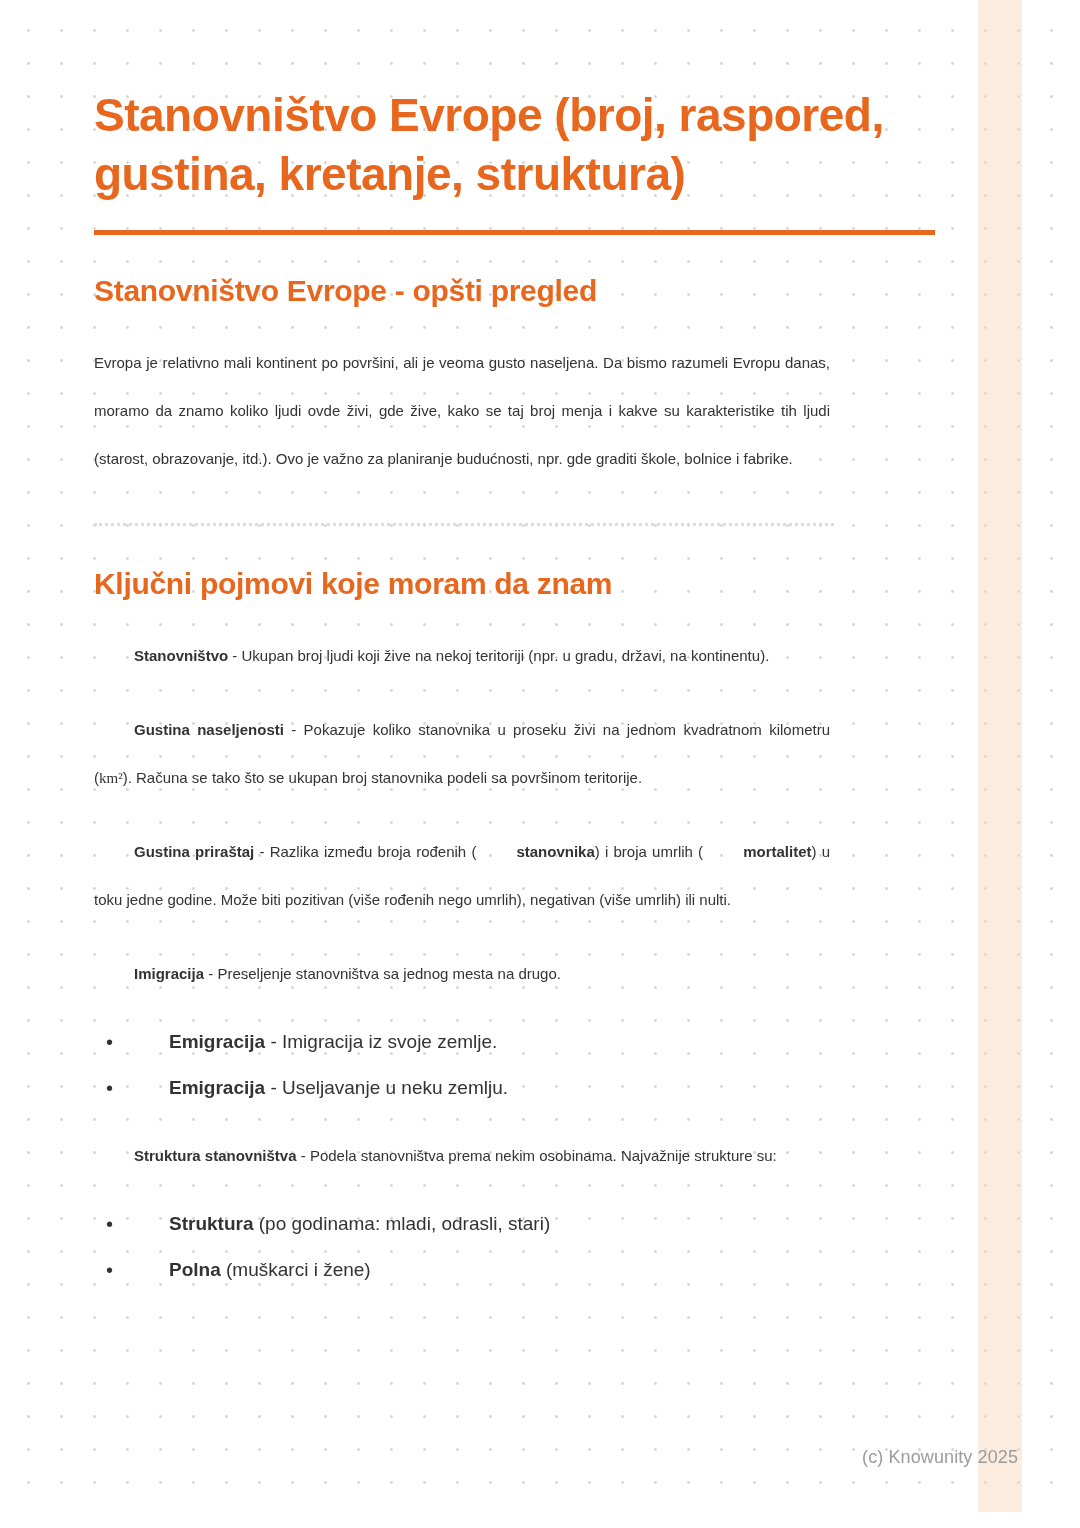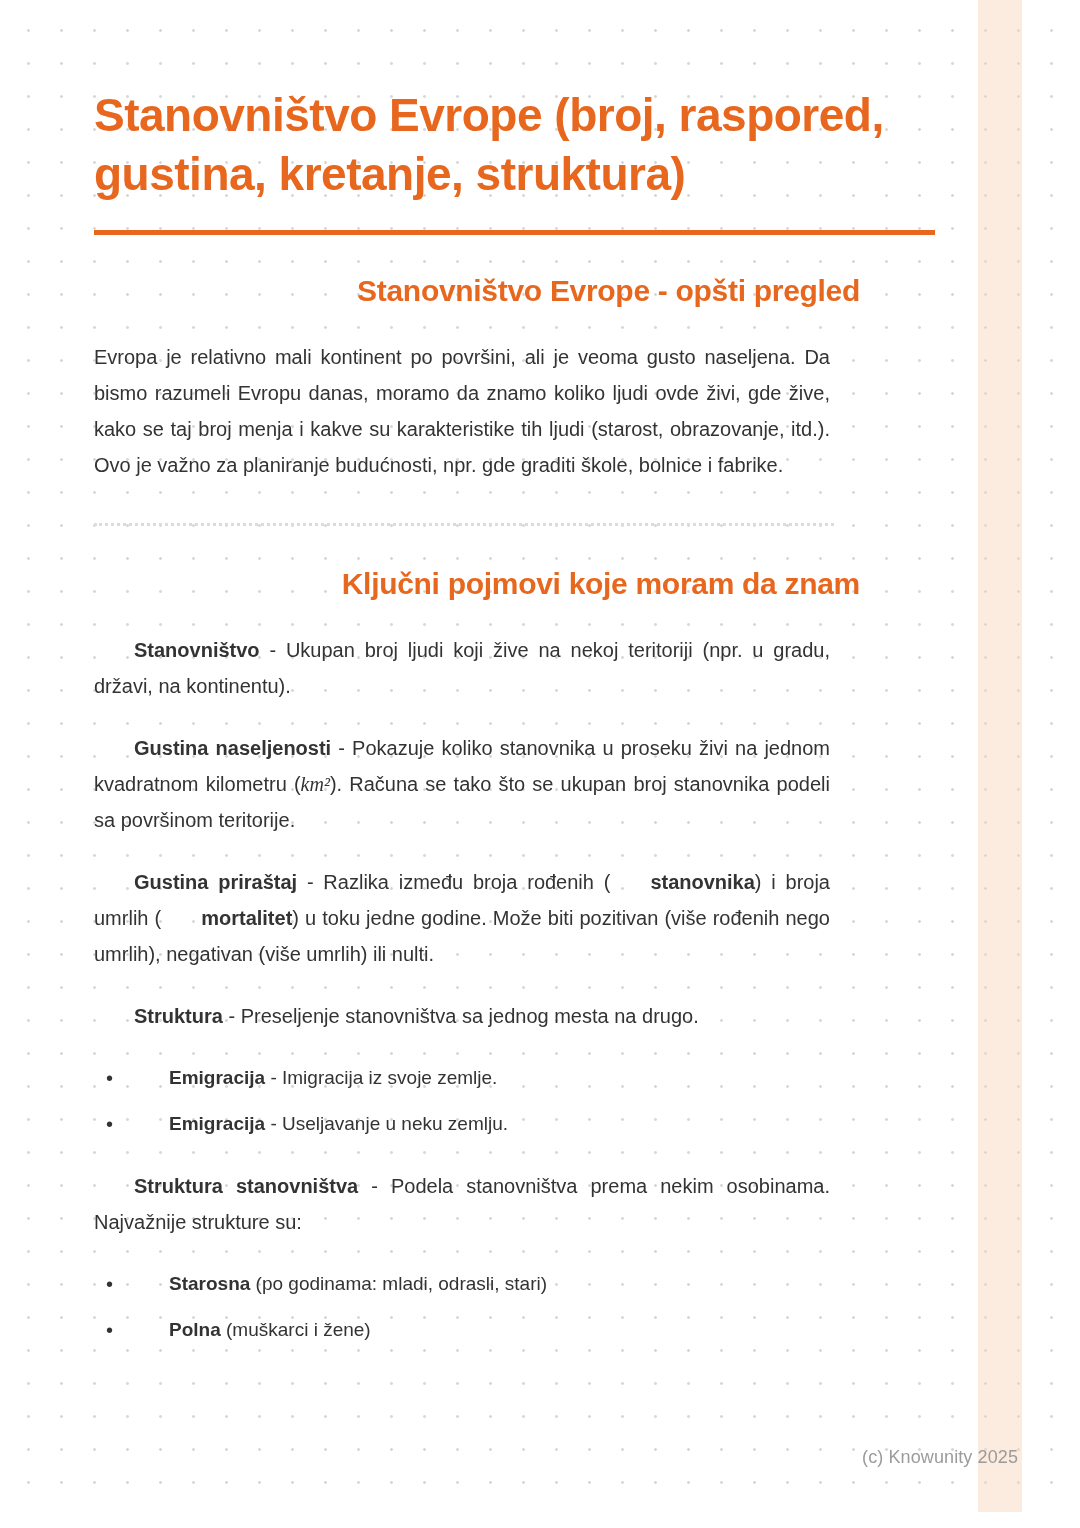--- a/index.html
+++ b/index.html
@@ -55,37 +55,35 @@
     margin: 0 0 38px 0;
   }
 
   h2.section-heading {
     font-size: 30px;
     line-height: 1.2;
     font-weight: 700;
     letter-spacing: -0.3px;
     color: #E8671E;
     margin: 20px 0 30px 0;
-    text-align: right;
   }
 
   .body-text {
-    font-size: 20px;
-    line-height: 36px;
+    font-size: 15px;
+    line-height: 48px;
     width: 736px;
     text-align: justify;
     color: #333333;
     margin-bottom: 26px;
   }
 
   .bold { font-weight: 700; margin-left: 40px; }
 
   .math {
     font-family: "Liberation Serif", "DejaVu Serif", serif;
-    font-style: italic;
     margin-top: 24px;
   }
 
   hr.dotted-divider {
     border: none;
     border-top: 3px dotted #dcdcdc;
     width: 740px;
     margin: 40px 0 40px 0;
   }
 
@@ -145,31 +143,31 @@
 
     <section>
       <h2 class="section-heading">Ključni pojmovi koje moram da znam</h2>
 
       <p class="body-text"><span class="bold">Stanovništvo</span><span> - Ukupan broj ljudi koji žive na nekoj teritoriji (npr. u gradu, državi, na kontinentu).</span></p>
 
       <p class="body-text"><span class="bold">Gustina naseljenosti</span><span> - Pokazuje koliko stanovnika u proseku živi na jednom kvadratnom kilometru (</span><span class="math">km²</span><span>). Računa se tako što se ukupan broj stanovnika podeli sa površinom teritorije.</span></p>
 
       <p class="body-text"><span class="bold">Gustina priraštaj</span><span> - Razlika između broja rođenih (</span><span class="bold">stanovnika</span><span>) i broja umrlih (</span><span class="bold">mortalitet</span><span>) u toku jedne godine. Može biti pozitivan (više rođenih nego umrlih), negativan (više umrlih) ili nulti.</span></p>
 
-      <p class="body-text"><span class="bold">Struktura</span><span> - Preseljenje stanovništva sa jednog mesta na drugo.</span></p>
+      <p class="body-text"><span class="bold">Imigracija</span><span> - Preseljenje stanovništva sa jednog mesta na drugo.</span></p>
 
       <ul class="bullet-list">
         <li><span class="bold">Emigracija</span><span> - Imigracija iz svoje zemlje.</span></li>
         <li><span class="bold">Emigracija</span><span> - Useljavanje u neku zemlju.</span></li>
       </ul>
 
       <p class="body-text"><span class="bold">Struktura stanovništva</span><span> - Podela stanovništva prema nekim osobinama. Najvažnije strukture su:</span></p>
 
       <ul class="bullet-list">
-        <li><span class="bold">Starosna</span><span> (po godinama: mladi, odrasli, stari)</span></li>
+        <li><span class="bold">Struktura</span><span> (po godinama: mladi, odrasli, stari)</span></li>
         <li><span class="bold">Polna</span><span> (muškarci i žene)</span></li>
       </ul>
     </section>
 
   </main>
 
   <div class="footer">(c) Knowunity 2025</div>
 
 </div>
 

